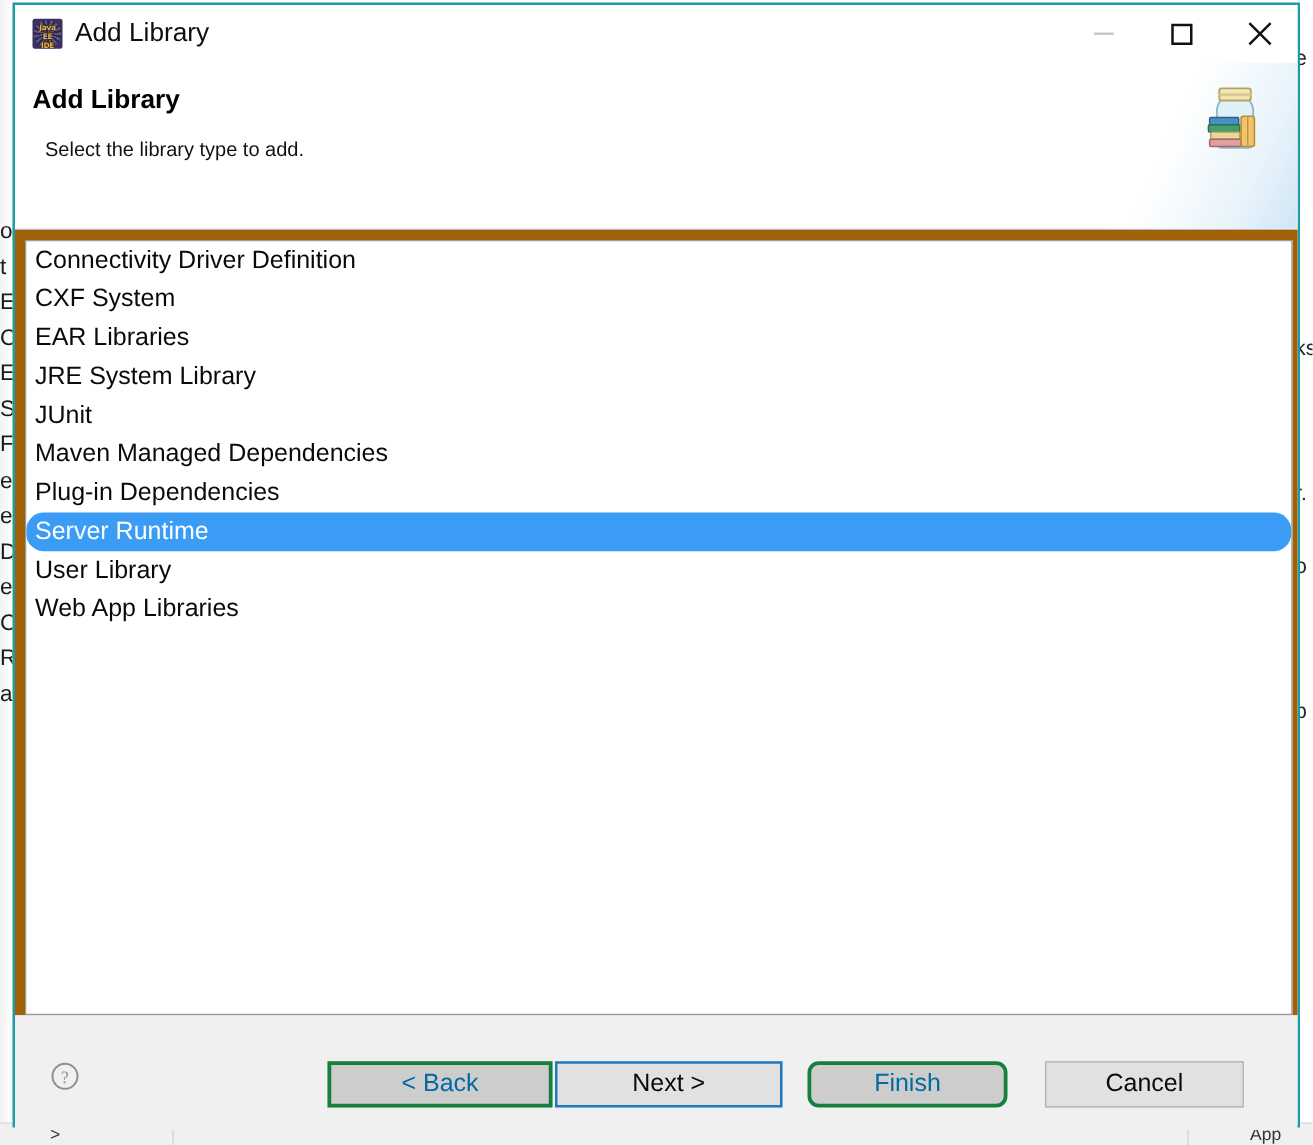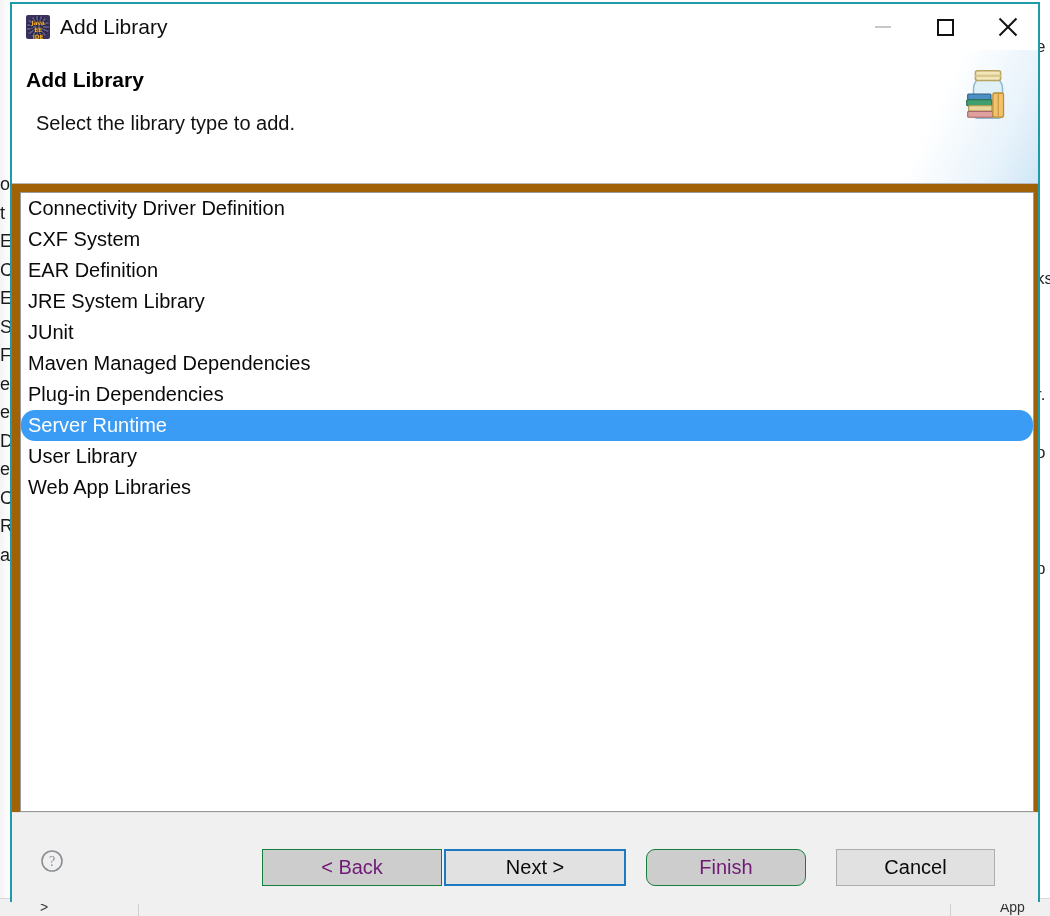--- a/index.html
+++ b/index.html
@@ -181,21 +181,21 @@
   .header-title {
     position: absolute;
     left: 14px; top: 18px;
     font-size: 21px;
     font-weight: bold;
     color: #000;
   }
   .header-sub {
     position: absolute;
     left: 24px; top: 62px;
-    font-size: 20px;
+    font-size: 16px;
     color: #111;
   }
   .header-banner {
     position: absolute;
     right: 0; top: 0;
     width: 150px; height: 133px;
     background: linear-gradient(115deg, #ffffff 0%, #ffffff 35%, #e8f3fb 75%, #cfe6f5 100%);
   }
   .header-icon {
     position: absolute;
@@ -249,22 +249,22 @@
   .btn {
     position: absolute;
     top: 36px;
     height: 37px;
     font-size: 20px;
     font-family: "Liberation Sans", sans-serif;
     display: flex;
     align-items: center;
     justify-content: center;
     background: #cdcdcd;
-    border: 1px solid #15803d;
-    color: #701a75;
+    border: 3px solid #15803d;
+    color: #0369a1;
     user-select: none;
   }
   .btn.enabled {
     background: #e1e1e1;
     border: 1px solid #adadad;
     color: #0a0a0a;
   }
   .btn.primary {
     background: #e1e1e1;
     border: 2px solid #1e7ac0;
@@ -352,21 +352,21 @@
 
       <rect x="36" y="32" width="11" height="25" rx="2" fill="#f3c26b" stroke="#b98c35" stroke-width="1.3"></rect>
       <line x1="41.5" y1="33" x2="41.5" y2="56" stroke="#b98c35" stroke-width="1"></line>
     </svg>
   </div>
 
   <div class="listwrap">
     <div class="listbox" id="listbox">
         <div class="list-item">Connectivity Driver Definition</div>
         <div class="list-item">CXF System</div>
-        <div class="list-item">EAR Definition</div>
+        <div class="list-item">EAR Libraries</div>
         <div class="list-item">JRE System Library</div>
         <div class="list-item">JUnit</div>
         <div class="list-item">Maven Managed Dependencies</div>
         <div class="list-item">Plug-in Dependencies</div>
         <div class="list-item selected">Server Runtime</div>
         <div class="list-item">User Library</div>
         <div class="list-item">Web App Libraries</div>
       </div>
   </div>
 

